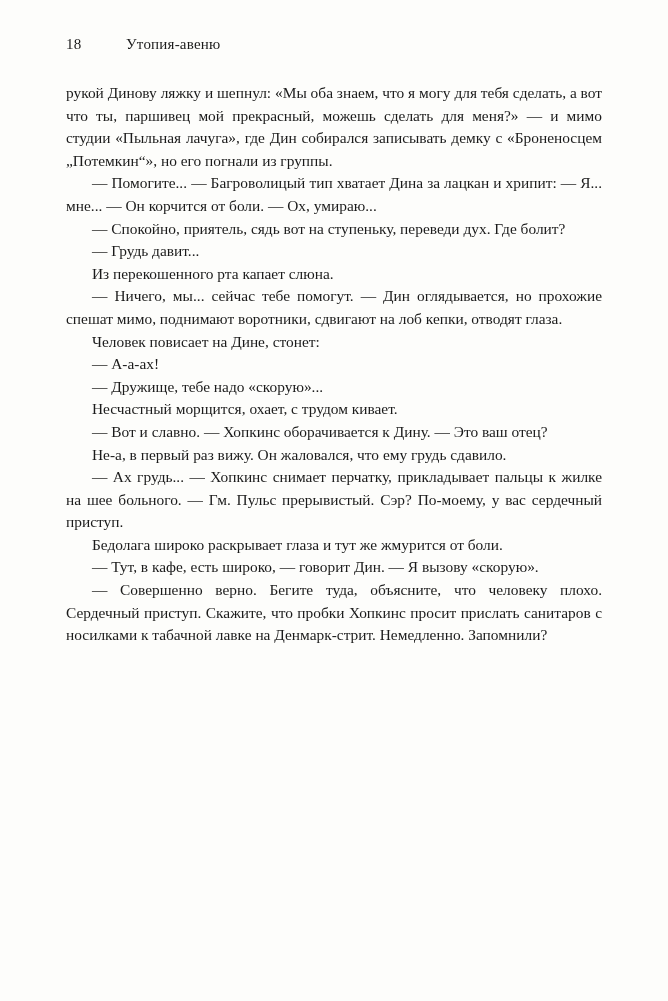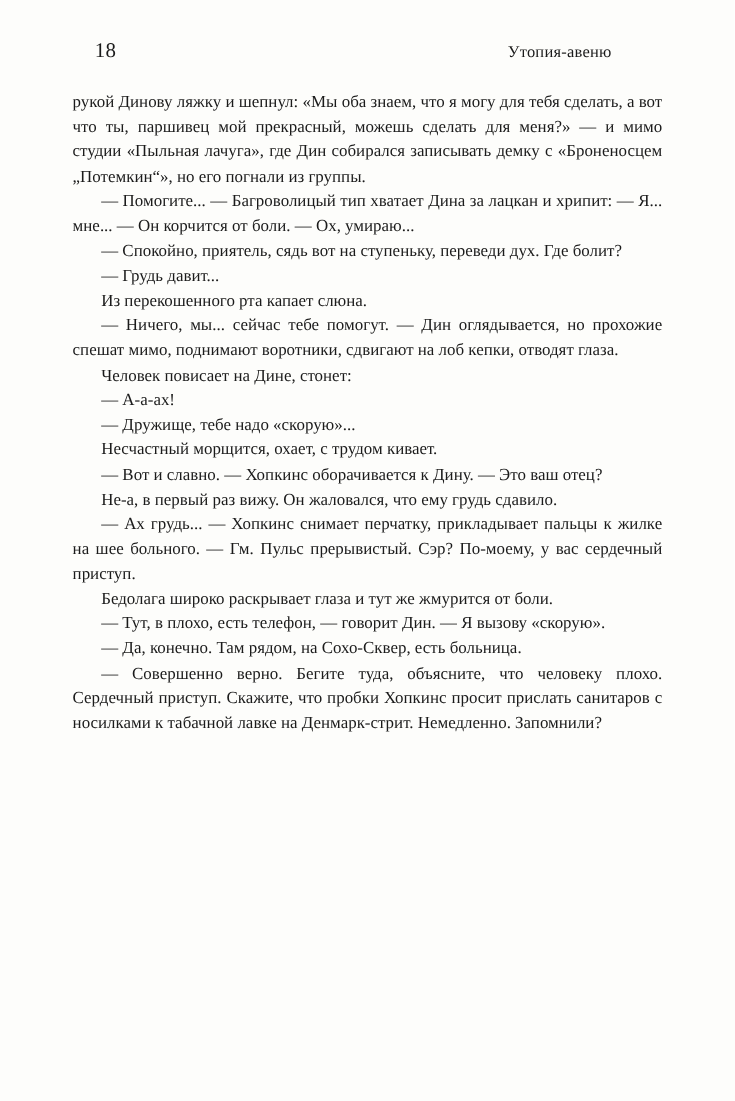--- a/index.html
+++ b/index.html
@@ -22,28 +22,28 @@
     padding: 36px 66px 0 66px;
     background: #fdfdfb;
   }
   .running-head {
     display: flex;
     align-items: baseline;
     height: 26px;
     margin-bottom: 20px;
   }
   .folio {
-    font-size: 19px;
+    font-size: 15px;
     letter-spacing: 0.3px;
     width: 60px;
-    text-align: center;
+    text-align: left;
   }
   .head-title {
     flex: 1;
-    text-align: right;
+    text-align: left;
     font-size: 15px;
     letter-spacing: 0.2px;
     padding-right: 46px;
   }
   .body-text {
     font-size: 15.4px;
     line-height: 22.6px;
     text-align: justify;
     text-justify: inter-word;
     hyphens: manual;
@@ -74,18 +74,17 @@
     <p>Из перекошенного рта капает слюна.</p>
     <p>— Ничего, мы... сейчас тебе помогут. — Дин оглядывается, но прохожие спешат мимо, поднимают воротники, сдвигают на лоб кепки, отводят глаза.</p>
     <p>Человек повисает на Дине, стонет:</p>
     <p>— А-а-ах!</p>
     <p>— Дружище, тебе надо «скорую»...</p>
     <p>Несчастный морщится, охает, с трудом кивает.</p>
     <p>— Вот и славно. — Хопкинс оборачивается к Дину. — Это ваш отец?</p>
     <p>Не-а, в первый раз вижу. Он жаловался, что ему грудь сдавило.</p>
     <p>— Ах грудь... — Хопкинс снимает перчатку, прикладывает пальцы к жилке на шее больного. — Гм. Пульс прерывистый. Сэр? По-моему, у вас сердечный приступ.</p>
     <p>Бедолага широко раскрывает глаза и тут же жмурится от боли.</p>
-    <p>— Тут, в плохо, есть телефон, — говорит Дин. — Я вызову «скорую».</p>
-    <p>— Да, конечно. Там рядом, на Сохо-Сквер, есть больница.</p>
+    <p>— Тут, в кафе, есть широко, — говорит Дин. — Я вызову «скорую».</p>
     <p>— Совершенно верно. Бегите туда, объясните, что человеку плохо. Сердечный приступ. Скажите, что пробки Хопкинс просит прислать санитаров с носилками к табачной лавке на Денмарк-стрит. Немедленно. Запомнили?</p>
   </div>
 
 </div>
 
 </body></html>

